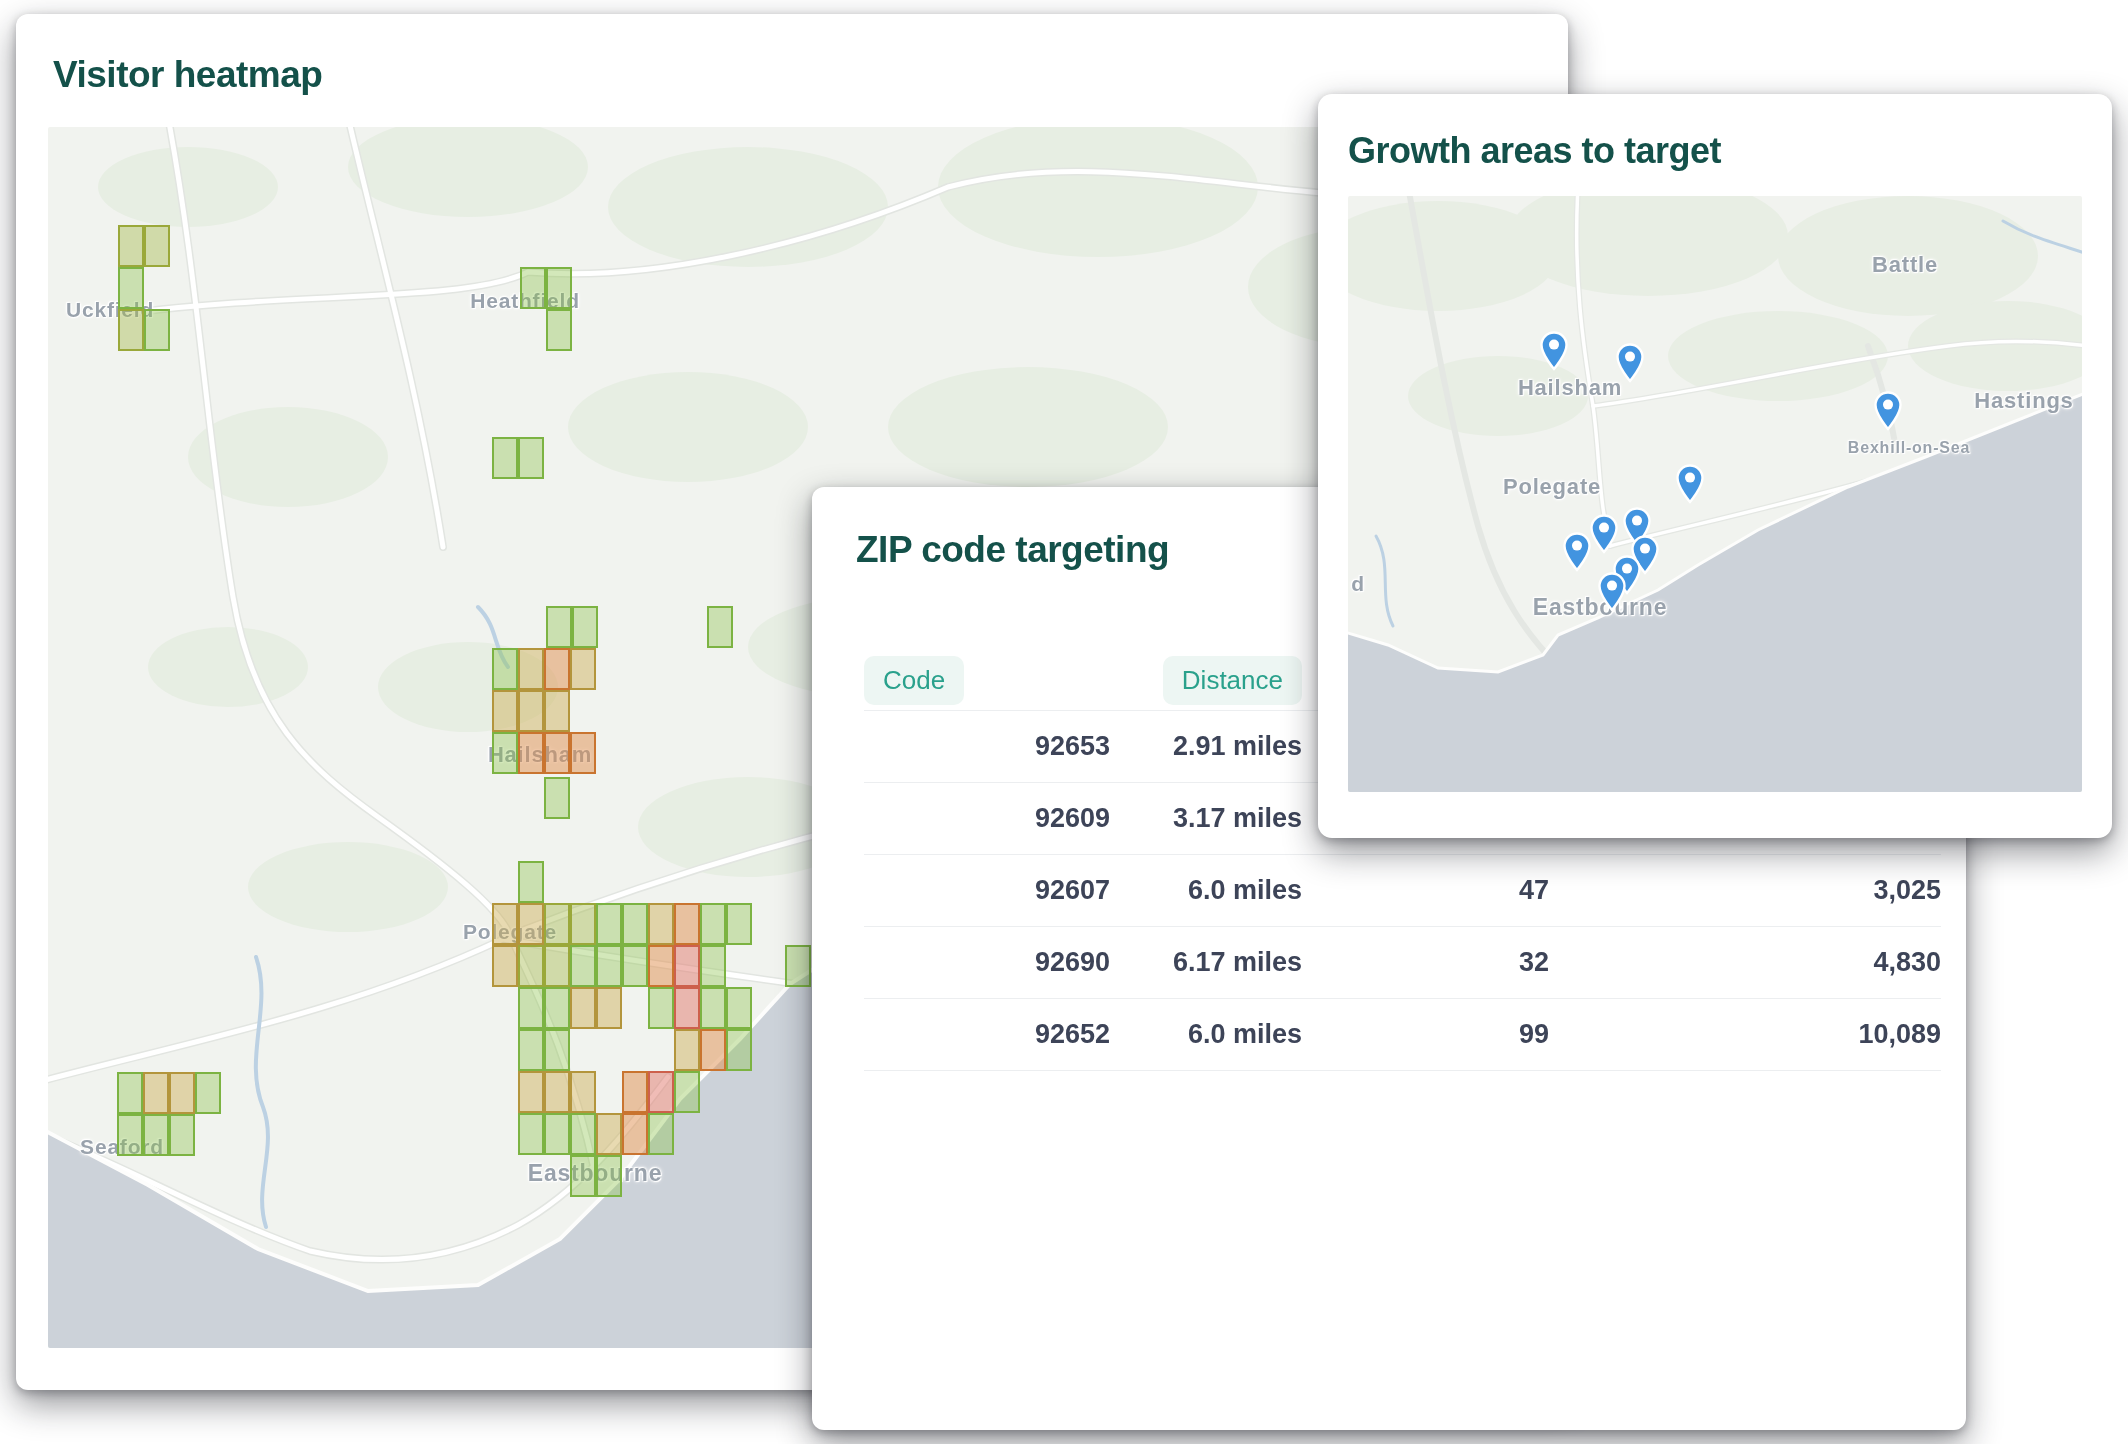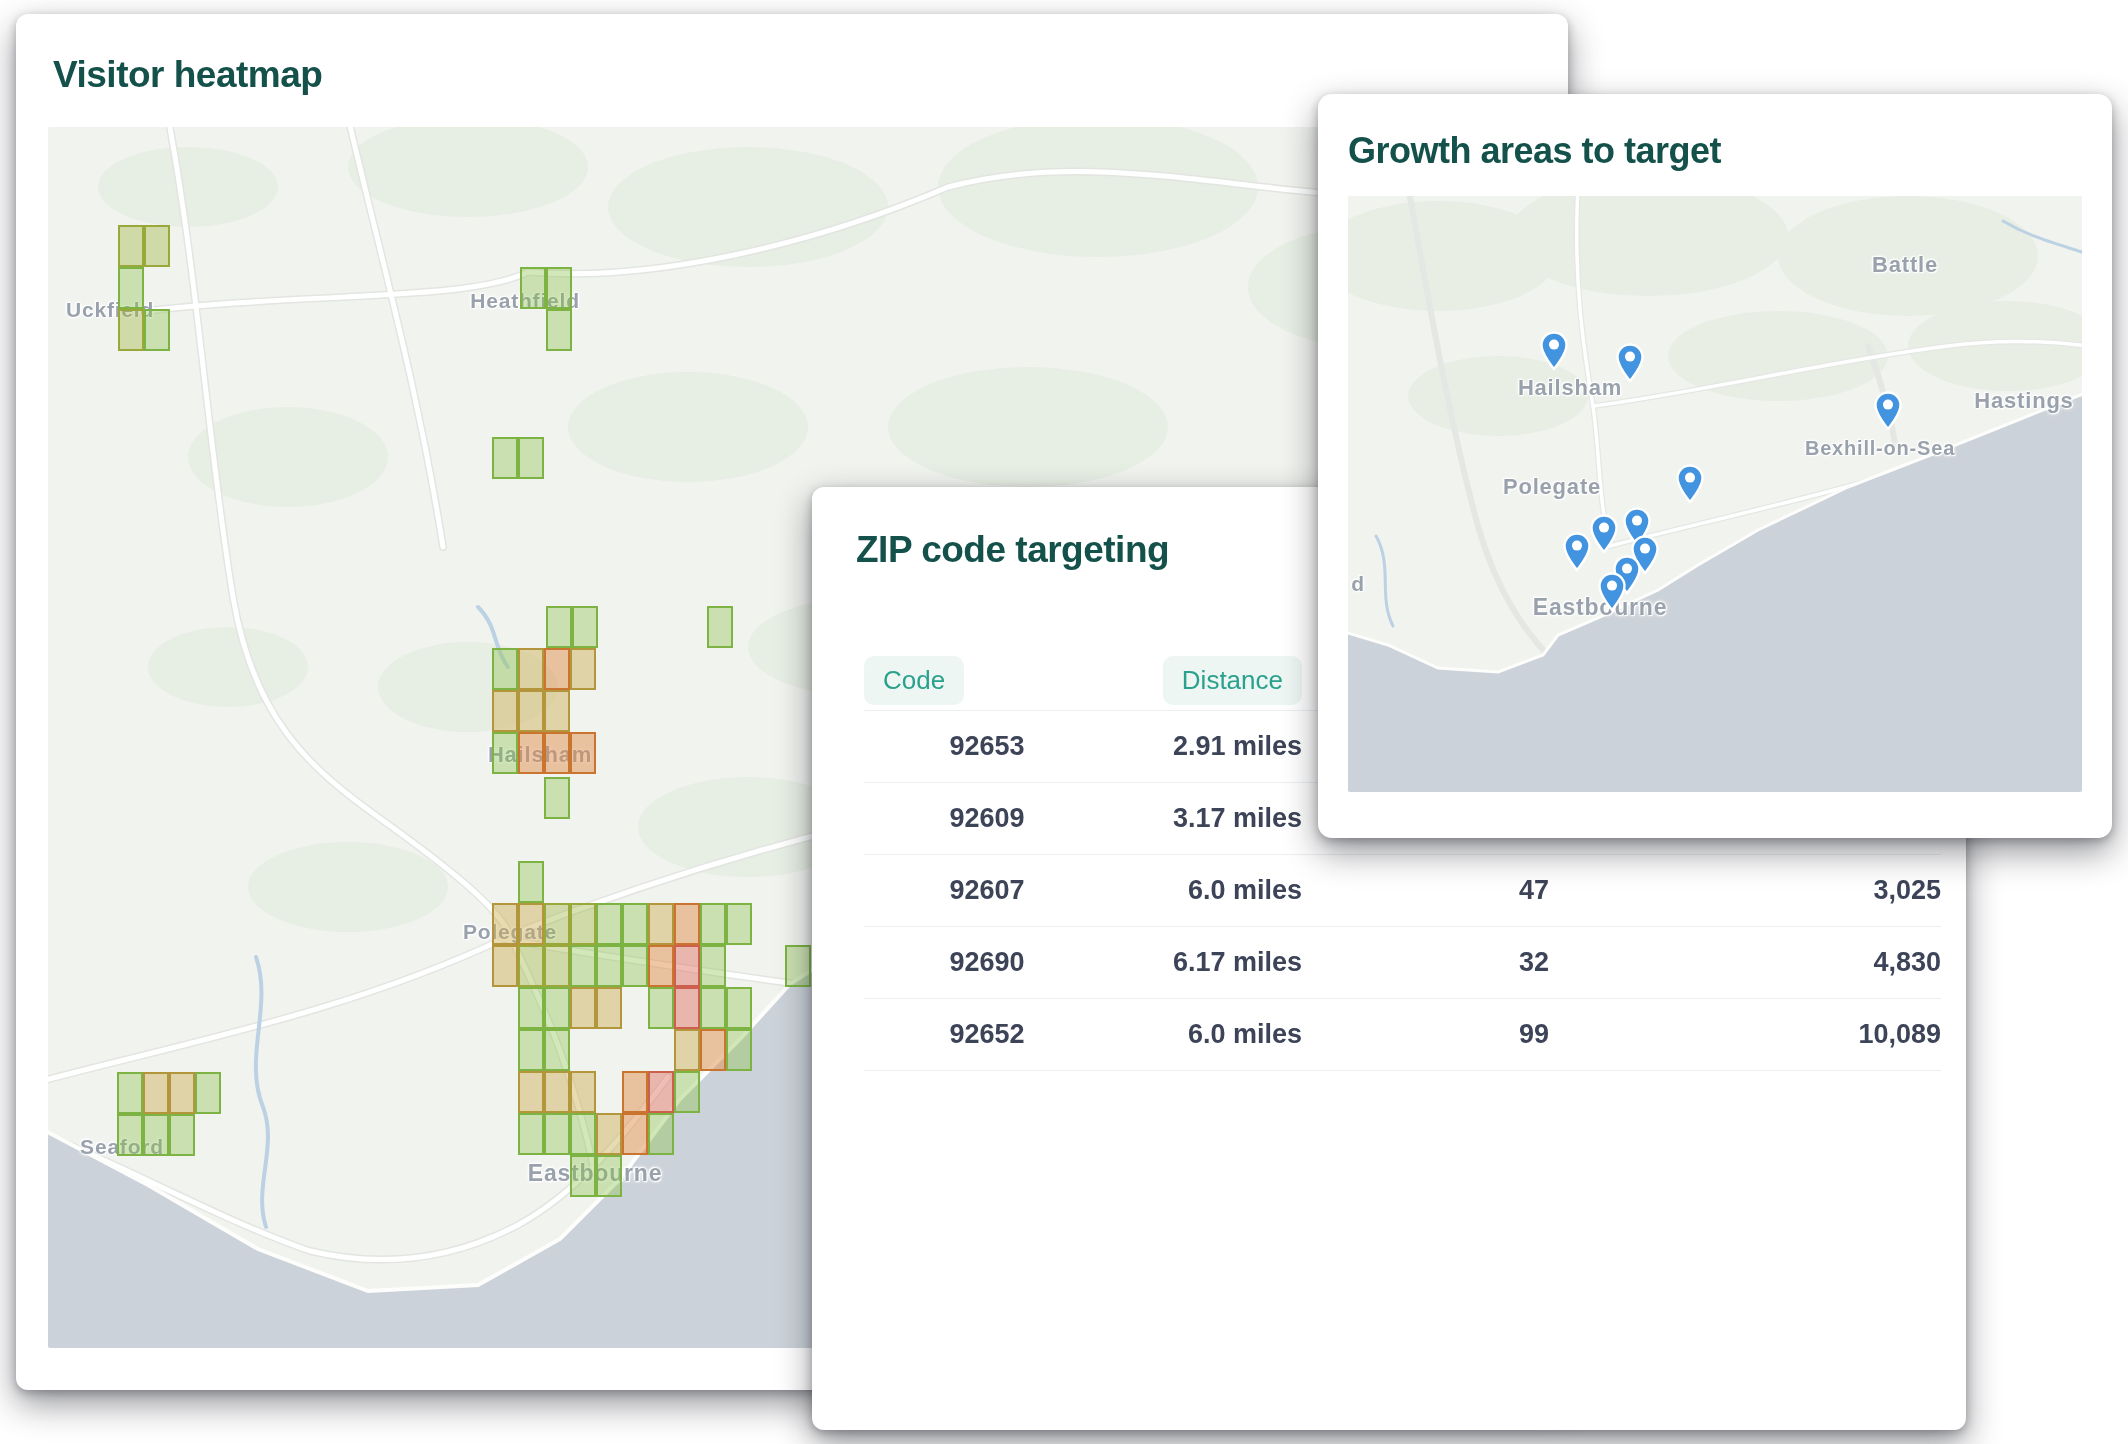--- a/index.html
+++ b/index.html
@@ -35,21 +35,21 @@
     display:inline-block;background:#edf6f3;color:#2aa18c;
     font-size:26px;padding:9px 19px;border-radius:10px;border:none;
     font-family:"Liberation Sans",sans-serif;
   }
   .zrow{
     display:flex;align-items:center;height:71px;
     border-top:1px solid #eceef0;
     color:#3d4458;font-size:27px;font-weight:700;
   }
   .zrow:last-child{border-bottom:1px solid #eceef0;}
-  .zc1{width:246px;text-align:center;}
+  .zc1{width:246px;text-align:right;}
   .zc2{width:192px;text-align:right;}
   .zc3{width:247px;text-align:right;}
   .zc4{width:392px;text-align:right;}
   .hc1{width:246px;}
   .hc2{width:192px;display:flex;justify-content:flex-end;}
 </style>
 </head>
 <body>
 
 <div class="card" style="left:16px;top:14px;width:1552px;height:1376px;">
@@ -268,21 +268,21 @@
       <g fill="none" stroke="#bcd1e3" stroke-width="3" stroke-linecap="round">
         <path d="M 28 340 C 45 370, 30 400, 45 430"></path>
         <path d="M 655 25 C 680 40, 700 45, 740 58"></path>
       </g>
       <path d="M -10 434 L 40 449 L 90 472 L 150 476 L 195 459 L 210 439 L 250 422 L 310 394 L 350 369 L 410 334 L 500 291 L 580 260 L 660 228 L 740 196 L 740 600 L -10 600 Z" fill="#ccd2d9"></path>
       <path d="M -10 434 L 40 449 L 90 472 L 150 476 L 195 459 L 210 439 L 250 422 L 310 394 L 350 369 L 410 334 L 500 291 L 580 260 L 660 228 L 740 196" fill="none" stroke="#fdfdfc" stroke-width="3"></path>
     </svg>
     <div id="gr-labels">
         <div class="map-label" style="left: 557px; top: 69px; font-size: 22px;">Battle</div>
         <div class="map-label" style="left: 676px; top: 205px; font-size: 22px;">Hastings</div>
-        <div class="map-label" style="left: 532px; top: 252px; font-size: 20px;">Bexhill-on-Sea</div>
+        <div class="map-label" style="left: 561px; top: 252px; font-size: 16px;">Bexhill-on-Sea</div>
         <div class="map-label" style="left: 222px; top: 192px; font-size: 22px;">Hailsham</div>
         <div class="map-label" style="left: 204px; top: 291px; font-size: 22px;">Polegate</div>
         <div class="map-label" style="left: 252px; top: 411px; font-size: 23px;">Eastbourne</div>
         <div class="map-label" style="left: 10px; top: 388px; font-size: 21px;">d</div>
       </div>
     <div id="gr-pins">
         <div class="pin" style="left: 206px; top: 149px;">
           <svg width="28" height="40" viewBox="0 0 28 40">
             <path d="M14 1.5C7.1 1.5 1.5 7.1 1.5 14c0 9.4 12.5 24 12.5 24s12.5-14.6 12.5-24C26.5 7.1 20.9 1.5 14 1.5z" fill="#4294e0" stroke="#ffffff" stroke-width="2.4"></path>
             <circle cx="14" cy="13.6" r="5" fill="#ffffff"></circle>

